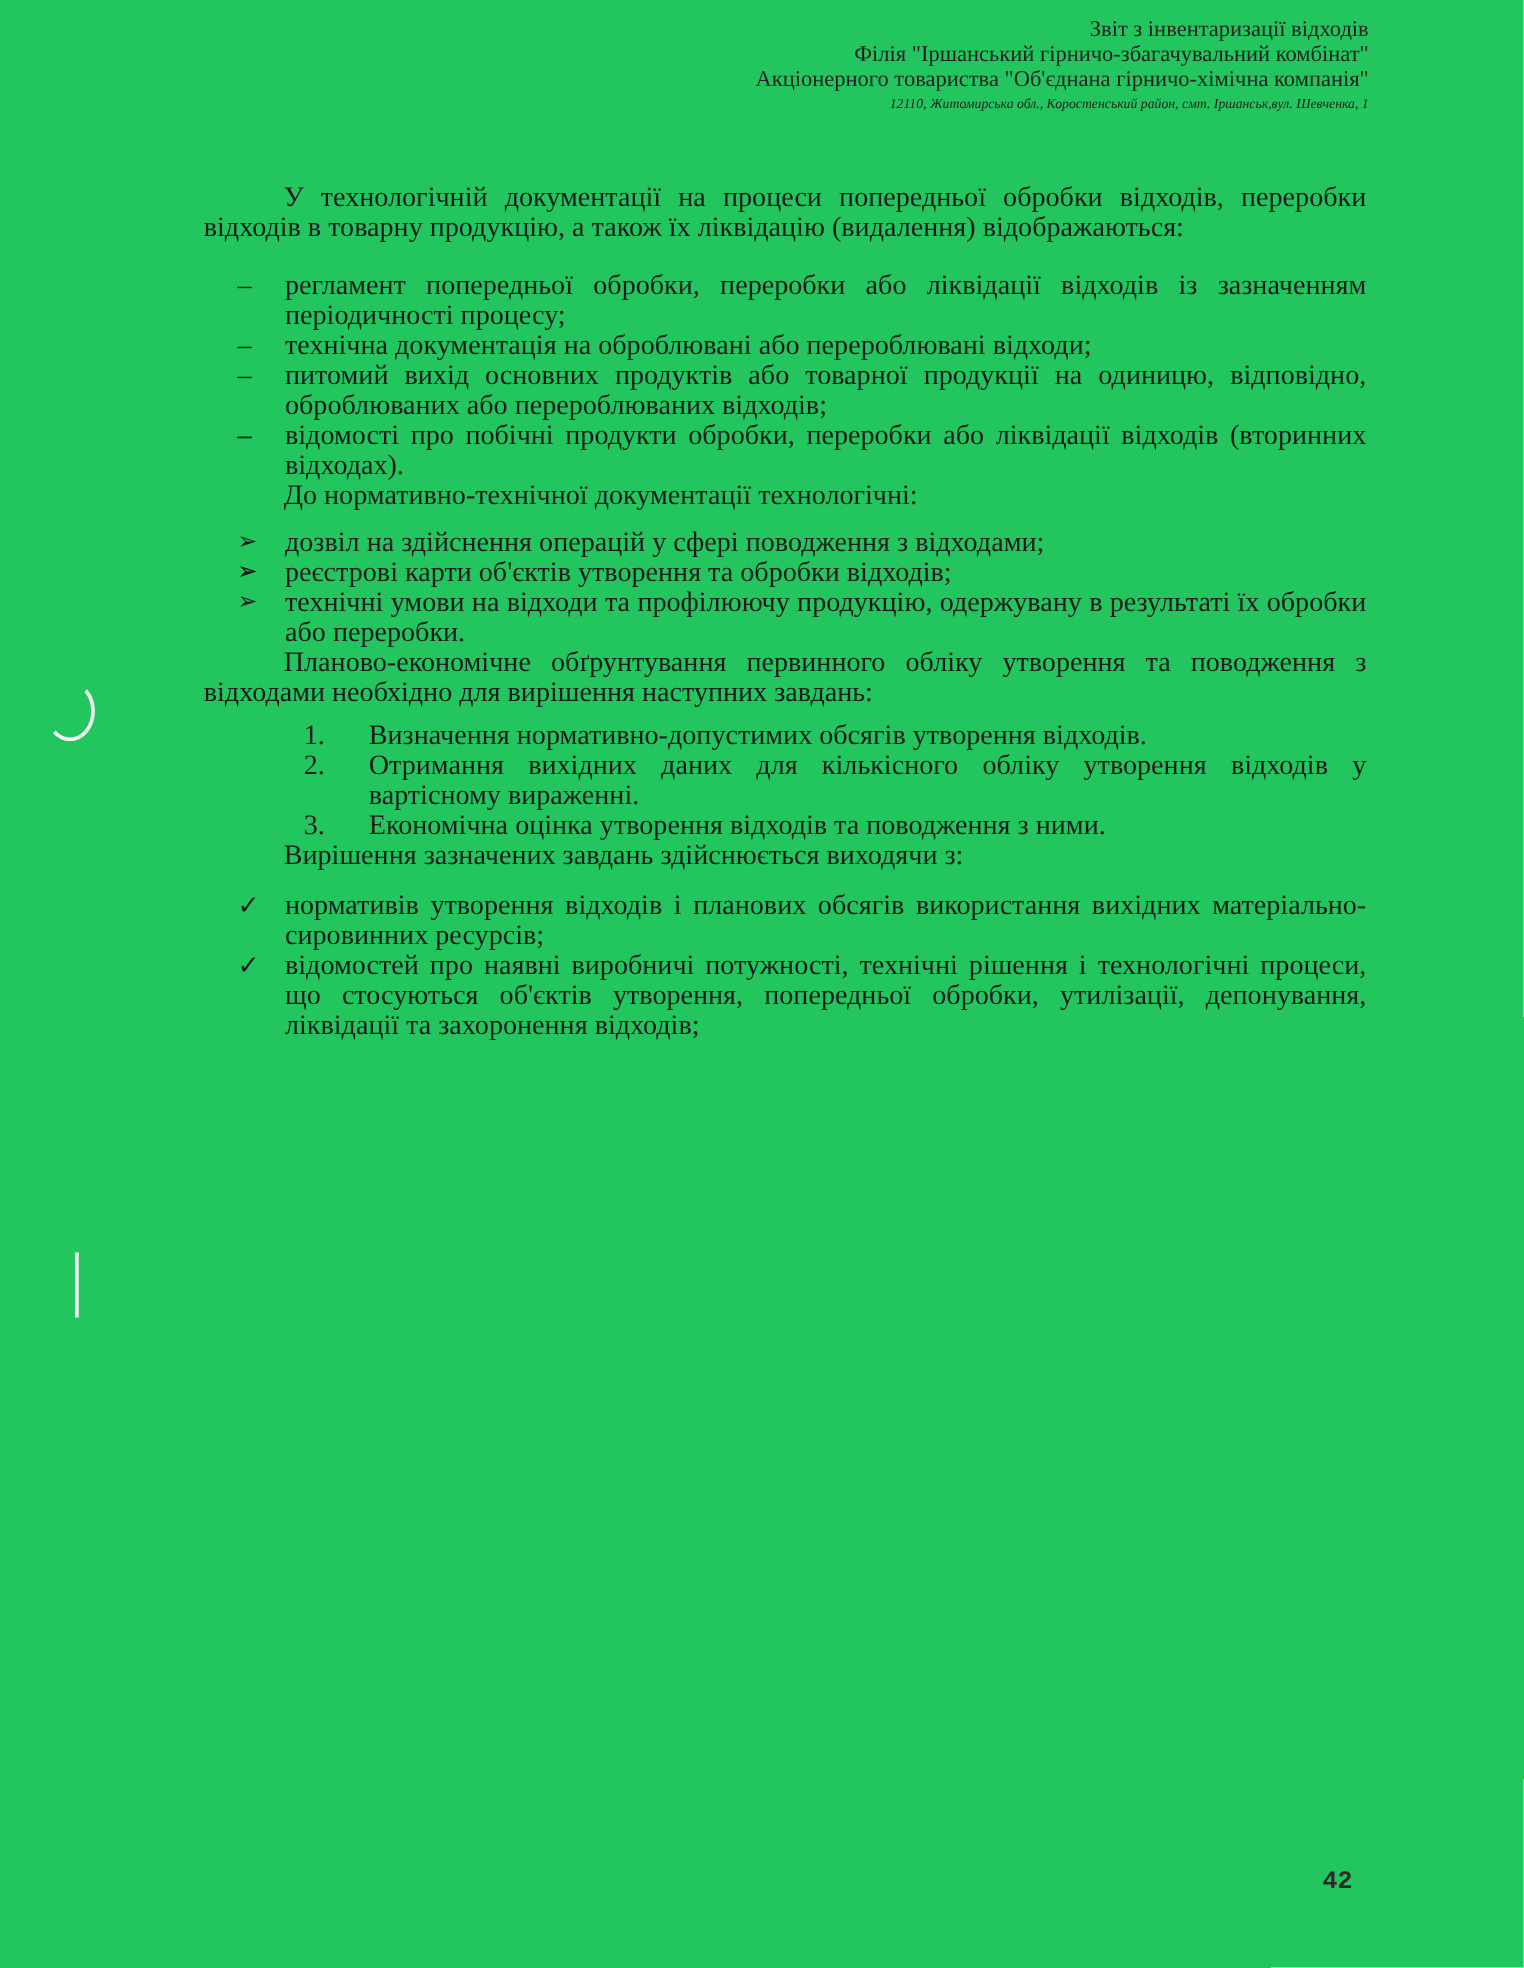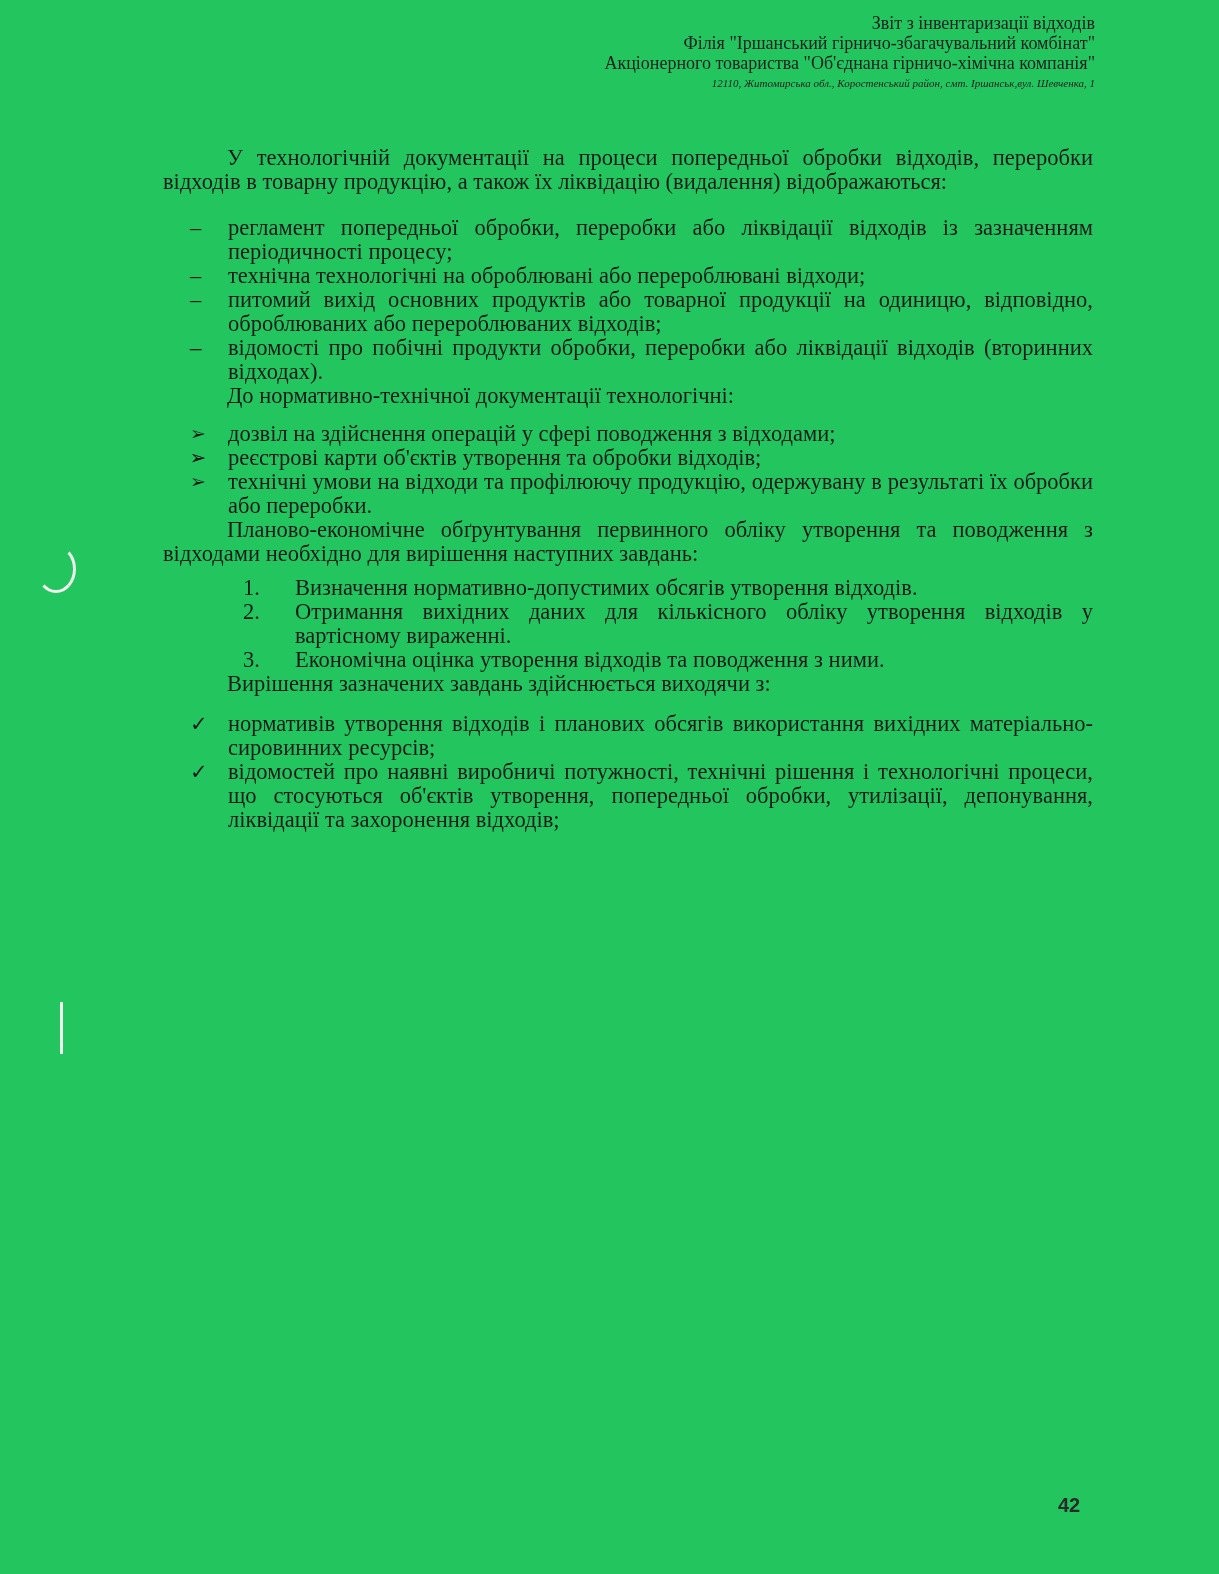--- a/index.html
+++ b/index.html
@@ -49,21 +49,21 @@
   ul.arrow-list { margin-top: 14px; }
   ul.arrow-list .bullet { font-size: 19px; }
   ul.num-list { margin-top: 10px; padding-left: 132px; }
   ul.num-list .num { position: absolute; left: -52px; top: 0; }
   ul.check-list { margin-top: 16px; }
   ul.check-list .bullet { font-size: 21px; }
   .page-number {
     position: absolute;
     left: 1058px;
     top: 1494px;
-    font-family: Liberation Sans, sans-serif;
+    font-family: Liberation Mono, monospace;
     font-weight: 600;
     font-size: 20px;
     color: #2a2a2a;
   }
   .artifact-ring {
     position: absolute;
     left: 36px;
     top: 545px;
     width: 34px;
     height: 42px;
@@ -100,21 +100,21 @@
 
     <p class="indent">У технологічній документації на процеси попередньої обробки відходів, переробки відходів в товарну продукцію, а також їх ліквідацію (видалення) відображаються:</p>
 
     <ul class="dash-list">
       <li>
         <span class="bullet">–</span>
         <span>регламент попередньої обробки, переробки або ліквідації відходів із зазначенням періодичності процесу;</span>
       </li>
       <li>
         <span class="bullet">–</span>
-        <span>технічна технологічні на оброблювані або перероблювані відходи;</span>
+        <span>технічна документація на оброблювані або перероблювані відходи;</span>
       </li>
       <li>
         <span class="bullet">–</span>
         <span>питомий вихід основних продуктів або товарної продукції на одиницю, відповідно, оброблюваних або перероблюваних відходів;</span>
       </li>
       <li>
         <span class="bullet">–</span>
       </li>
       <li>
         <span class="bullet">–</span>

